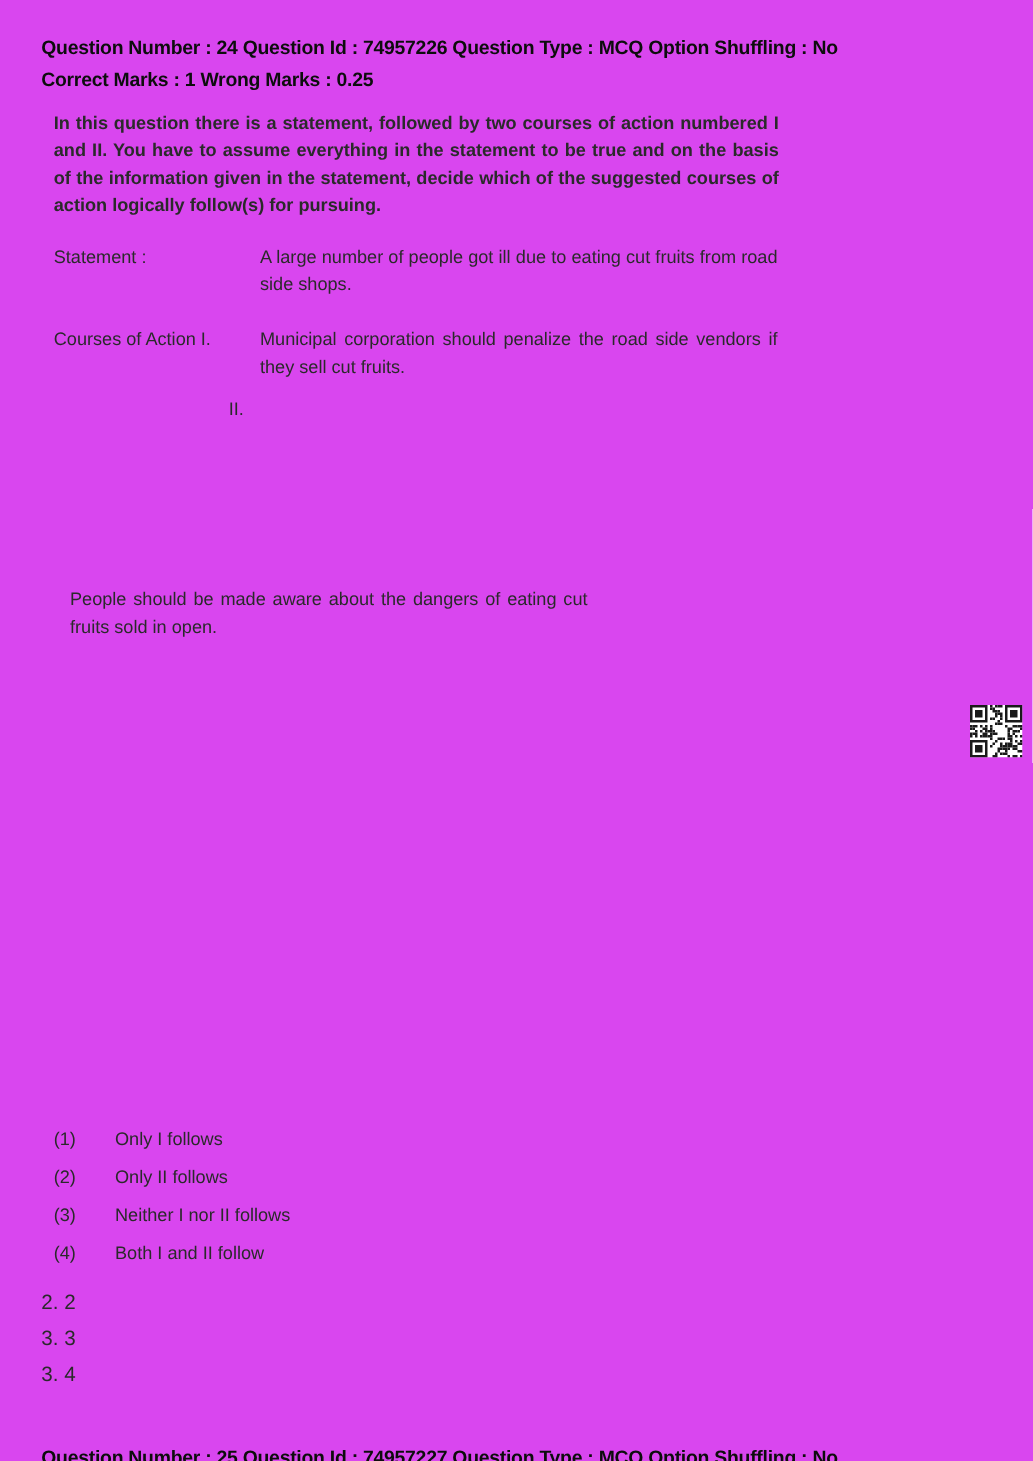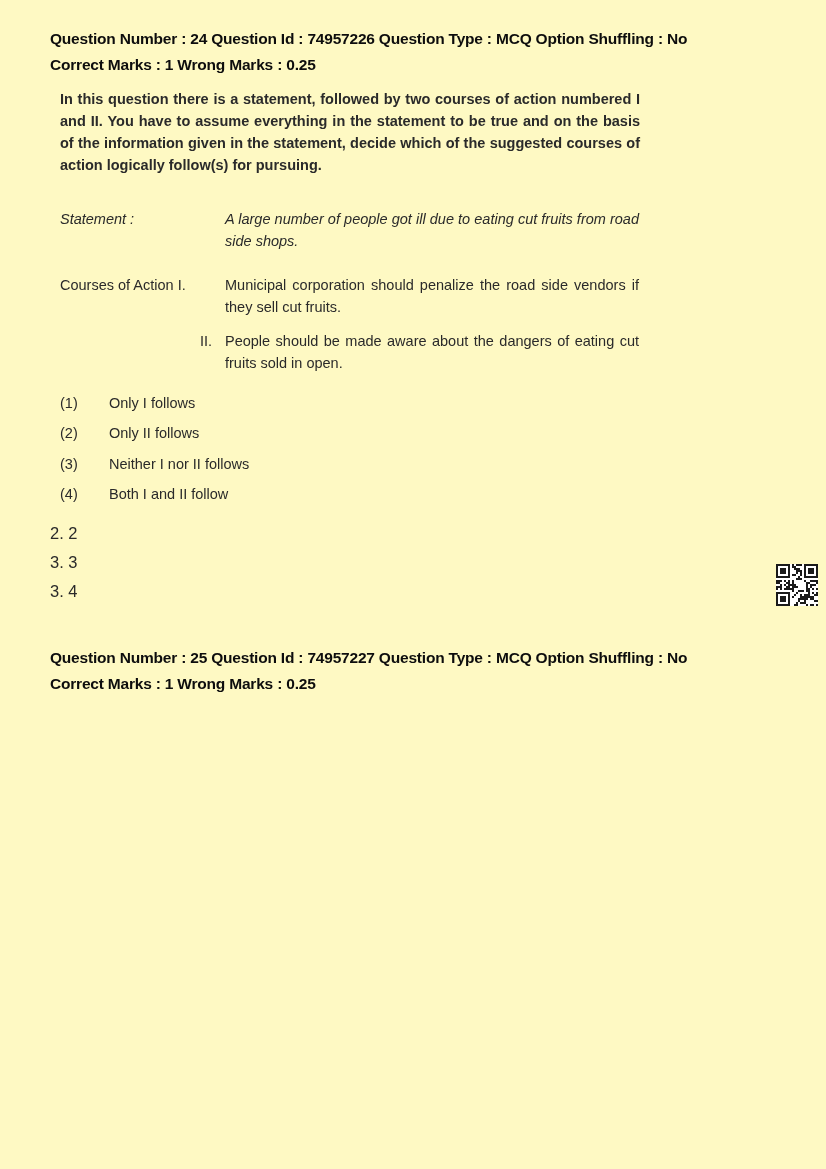--- a/index.html
+++ b/index.html
@@ -8,23 +8,23 @@
     width: 826px;
     height: 1169px;
     font-family: "Liberation Sans", sans-serif;
     color: #222222;
     position: relative;
     overflow: hidden;
   }
   .page {
     width: 826px;
     height: 1169px;
-    background: #fef9c3;
+    background: #d946ef;
     position: relative;
-    padding: 26px 33px 0 50px;
+    padding: 26px 33px 0 33px;
   }
   
   .q-header {
     font-weight: 700;
     color: #0d0d0d;
     font-size: 15.5px;
     line-height: 26px;
     letter-spacing: -0.2px;
   }
   
@@ -37,23 +37,23 @@
   }
   .intro {
     margin-top: 10px;
     text-align: justify;
     font-weight: bold;
   }
   .sa-row {
     display: flex;
     align-items: flex-start;
   }
-  .sa-row.statement { margin-top: 32px; font-style: italic; }
+  .sa-row.statement { margin-top: 19px; }
   .sa-row.course1   { margin-top: 22px; }
-  .sa-row.course2   { margin-top: 12px; }
+  .sa-row.course2   { margin-top: 12px; flex-direction: column; }
   .sa-label {
     width: 152px;
     flex: 0 0 152px;
   }
   .sa-label.align-right { text-align: right; }
   .sa-text {
     margin-left: 13px;
     width: 414px;
     flex: 0 0 414px;
     text-align: justify;

